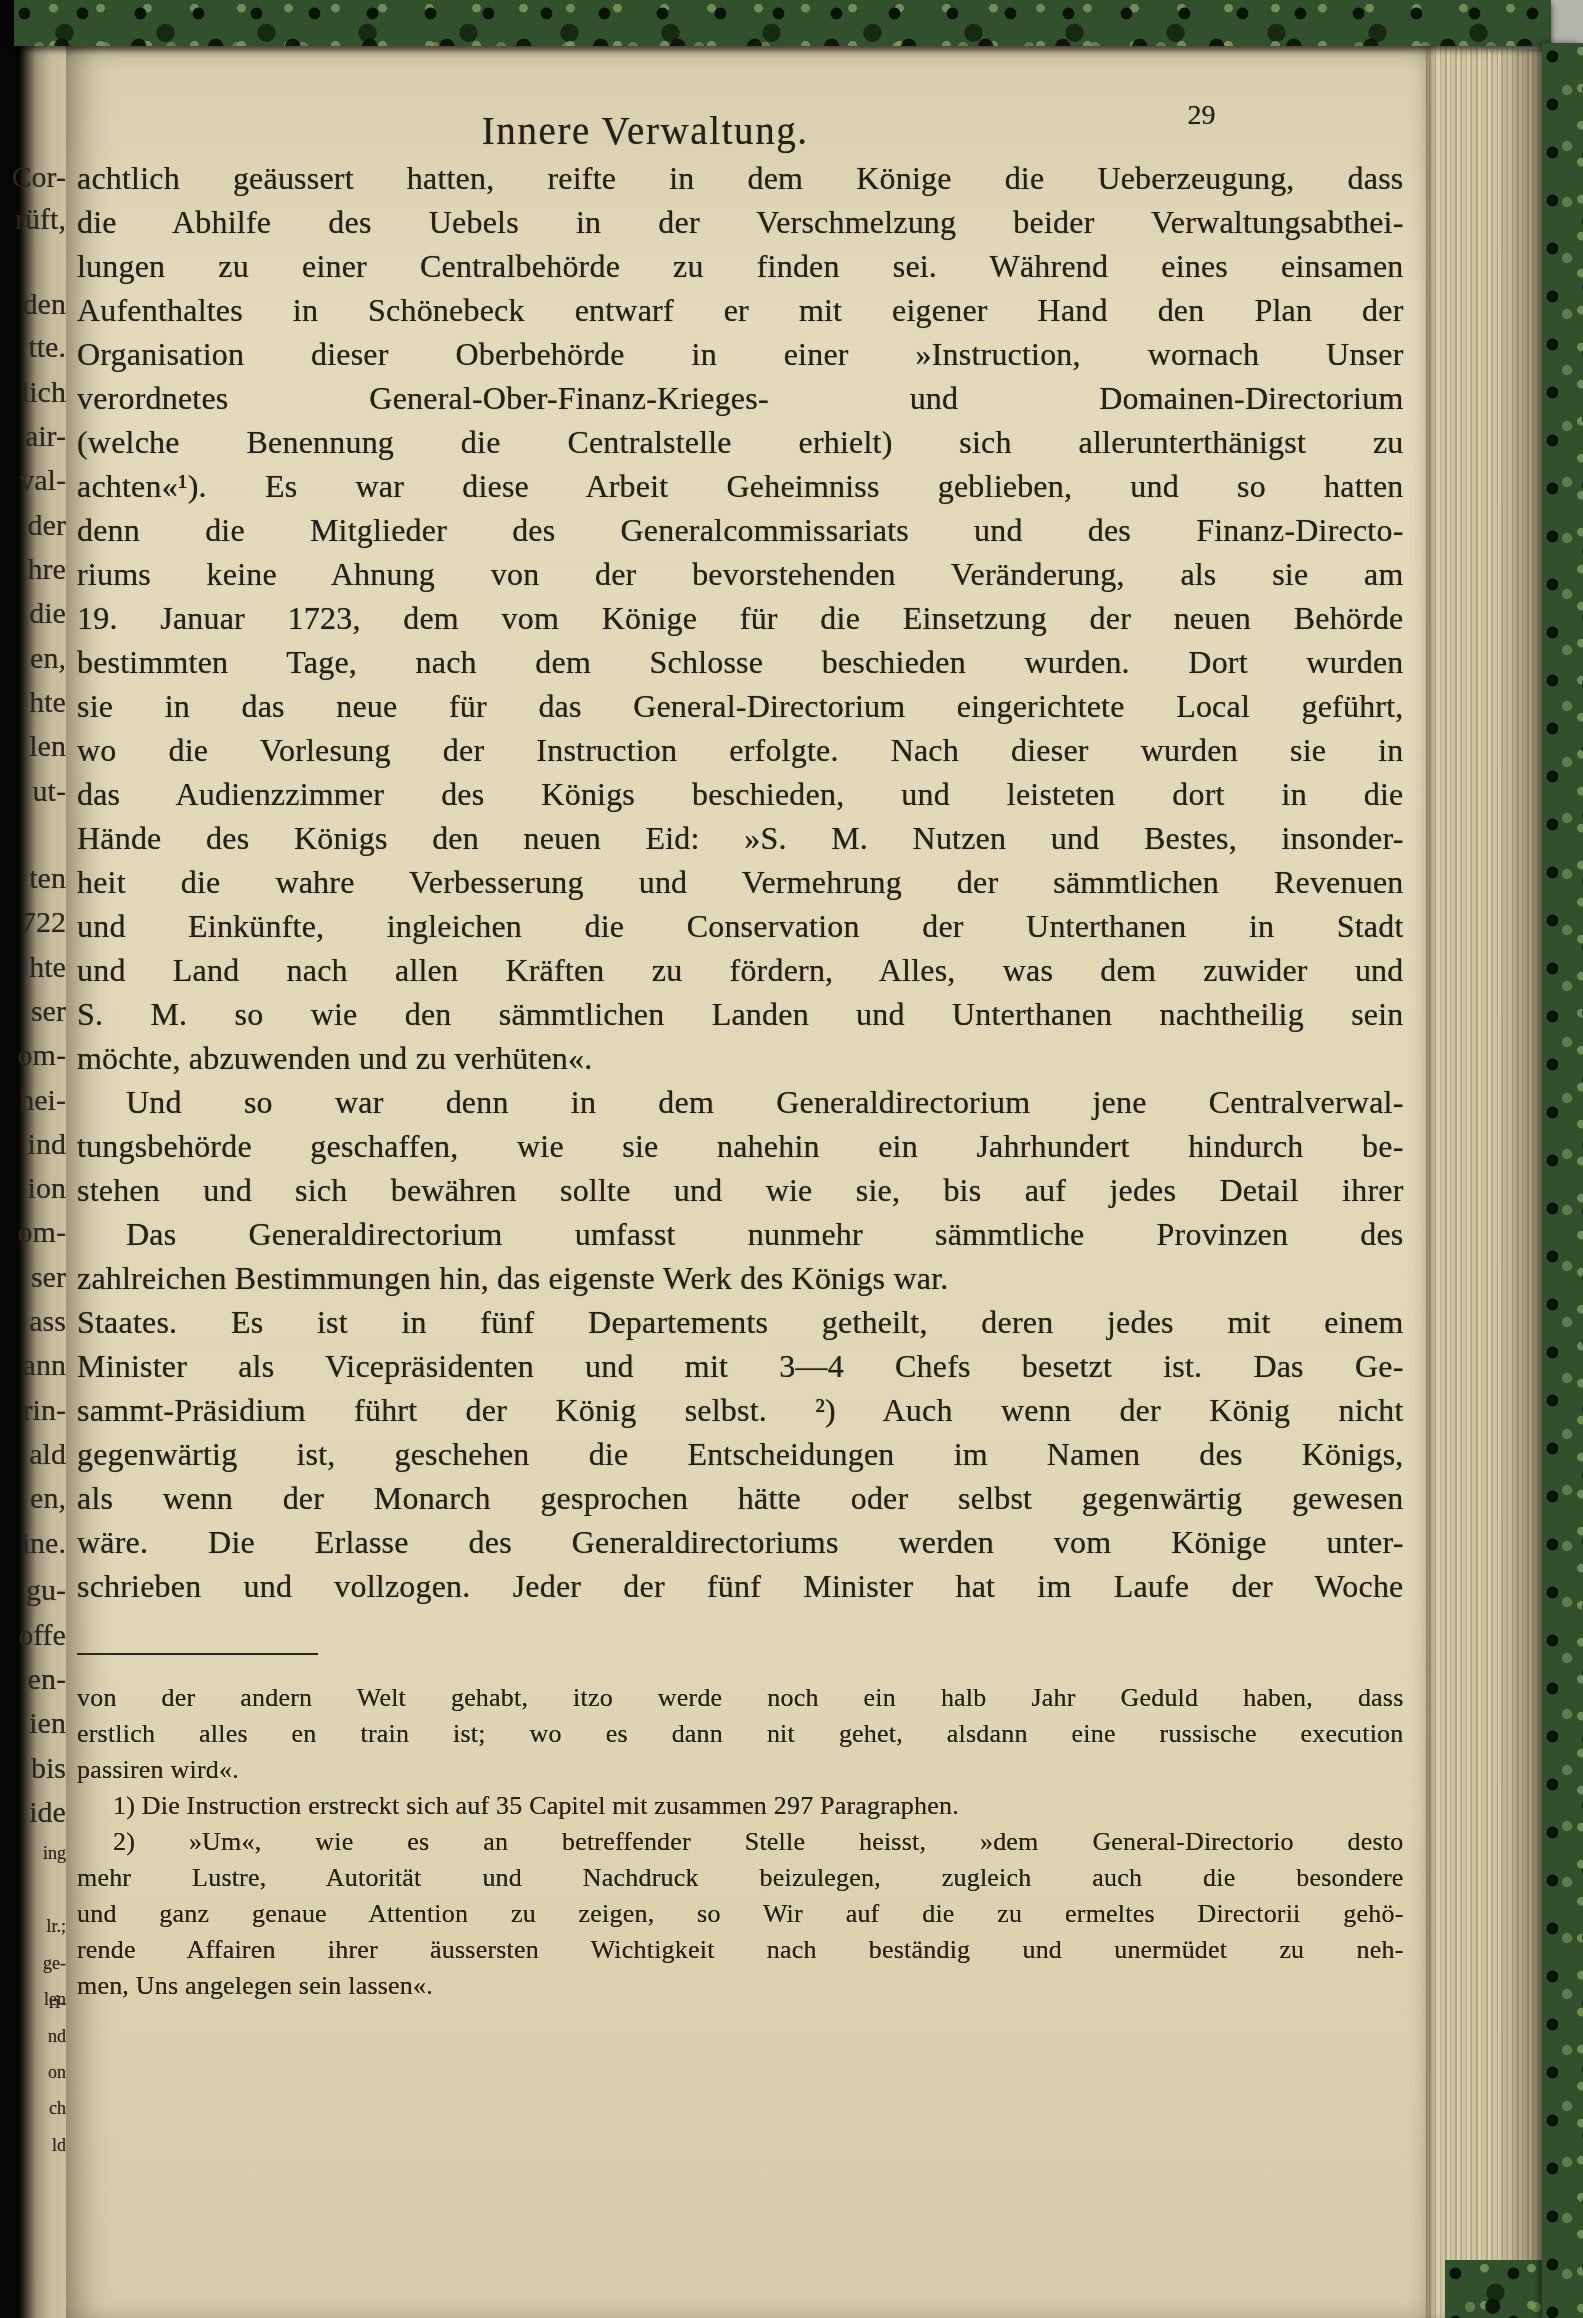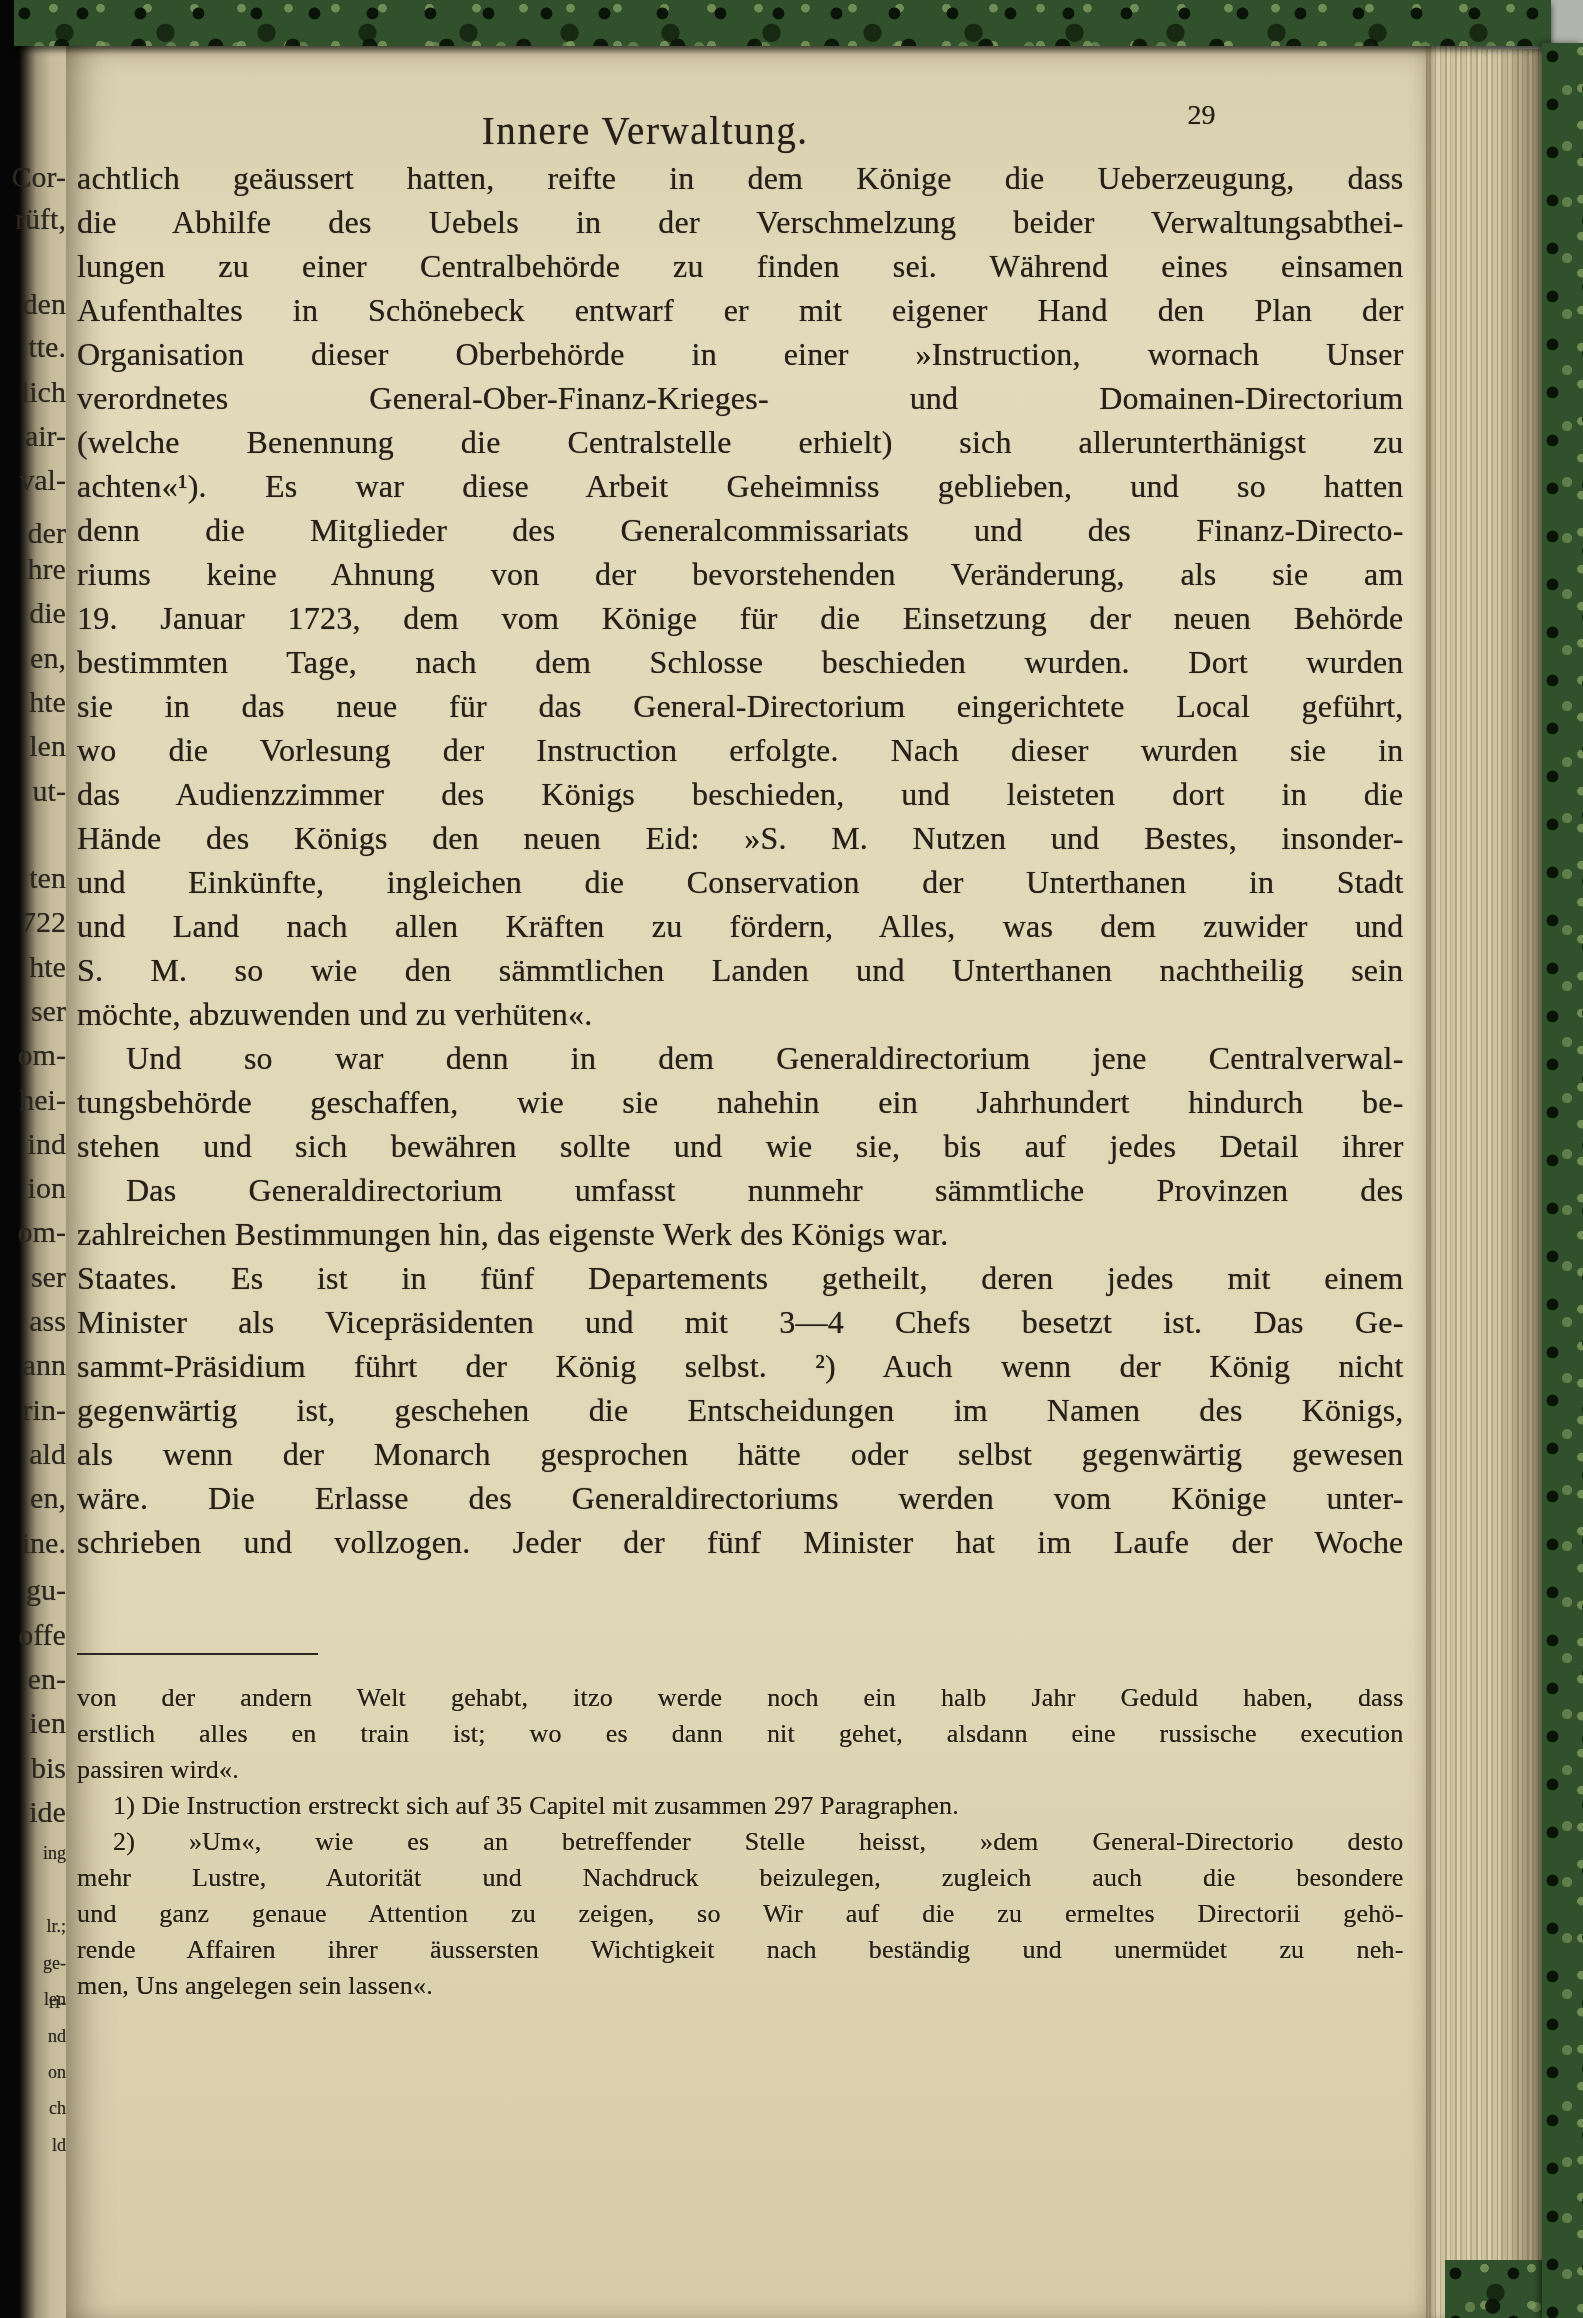--- a/index.html
+++ b/index.html
@@ -87,21 +87,21 @@
 <div class="scene">
 
   <div class="prev-page-strip">
       <div class="fragment" style="top: 162px;">Cor-</div>
       <div class="fragment" style="top: 204px;">rüft,</div>
       <div class="fragment" style="top: 289px;">den</div>
       <div class="fragment" style="top: 332px;">tte.</div>
       <div class="fragment" style="top: 377px;">lich</div>
       <div class="fragment" style="top: 421px;">air-</div>
       <div class="fragment" style="top: 465px;">val-</div>
-      <div class="fragment" style="top: 510px; margin-top: 8px;">der</div>
+      <div class="fragment" style="top: 510px;">der</div>
       <div class="fragment" style="top: 554px;">hre</div>
       <div class="fragment" style="top: 598px;">die</div>
       <div class="fragment" style="top: 643px;">en,</div>
       <div class="fragment" style="top: 687px;">hte</div>
       <div class="fragment" style="top: 731px;">len</div>
       <div class="fragment" style="top: 776px;">ut-</div>
       <div class="fragment" style="top: 863px;">ten</div>
       <div class="fragment" style="top: 907px;">722</div>
       <div class="fragment" style="top: 952px;">hte</div>
       <div class="fragment" style="top: 996px;">ser</div>
@@ -150,20 +150,21 @@
         <div class="line">(welche Benennung die Centralstelle erhielt) sich allerunterthänigst zu</div>
         <div class="line">achten«¹). Es war diese Arbeit Geheimniss geblieben, und so hatten</div>
         <div class="line">denn die Mitglieder des Generalcommissariats und des Finanz-Directo-</div>
         <div class="line">riums keine Ahnung von der bevorstehenden Veränderung, als sie am</div>
         <div class="line">19. Januar 1723, dem vom Könige für die Einsetzung der neuen Behörde</div>
         <div class="line">bestimmten Tage, nach dem Schlosse beschieden wurden. Dort wurden</div>
         <div class="line">sie in das neue für das General-Directorium eingerichtete Local geführt,</div>
         <div class="line">wo die Vorlesung der Instruction erfolgte. Nach dieser wurden sie in</div>
         <div class="line">das Audienzzimmer des Königs beschieden, und leisteten dort in die</div>
         <div class="line">Hände des Königs den neuen Eid: »S. M. Nutzen und Bestes, insonder-</div>
+        <div class="line">heit die wahre Verbesserung und Vermehrung der sämmtlichen Revenuen</div>
         <div class="line">und Einkünfte, ingleichen die Conservation der Unterthanen in Stadt</div>
         <div class="line">und Land nach allen Kräften zu fördern, Alles, was dem zuwider und</div>
         <div class="line">S. M. so wie den sämmtlichen Landen und Unterthanen nachtheilig sein</div>
         <div class="line par-end">möchte, abzuwenden und zu verhüten«.</div>
         <div class="line indent">Und so war denn in dem Generaldirectorium jene Centralverwal-</div>
         <div class="line">tungsbehörde geschaffen, wie sie nahehin ein Jahrhundert hindurch be-</div>
         <div class="line">stehen und sich bewähren sollte und wie sie, bis auf jedes Detail ihrer</div>
         <div class="line indent">Das Generaldirectorium umfasst nunmehr sämmtliche Provinzen des</div>
         <div class="line par-end">zahlreichen Bestimmungen hin, das eigenste Werk des Königs war.</div>
         <div class="line">Staates. Es ist in fünf Departements getheilt, deren jedes mit einem</div>

